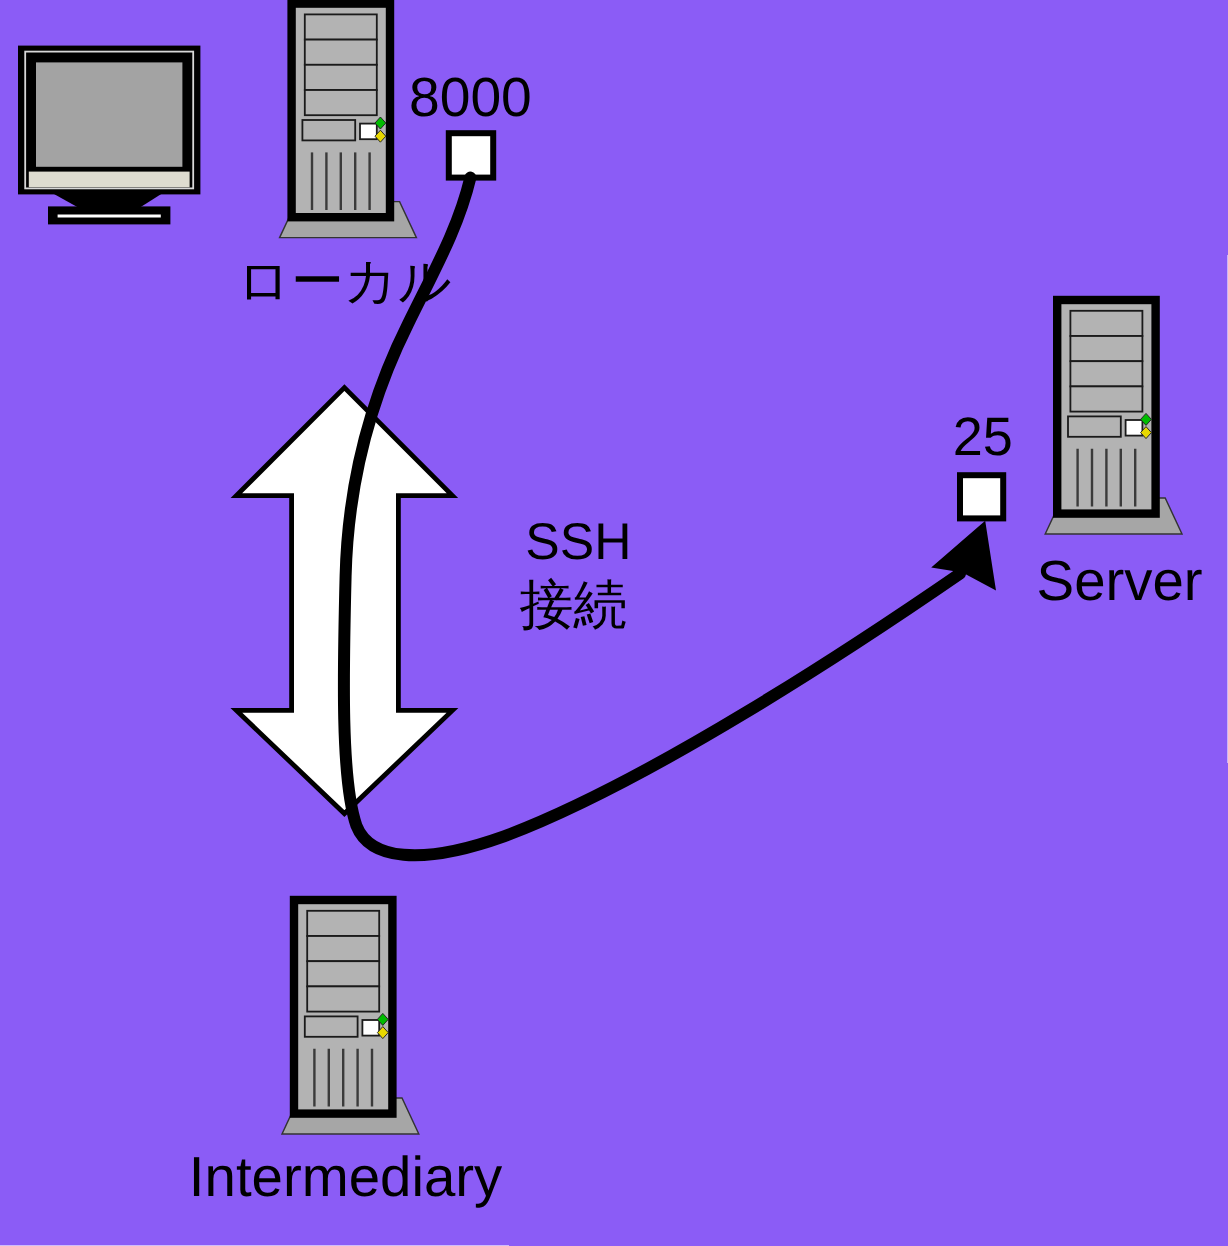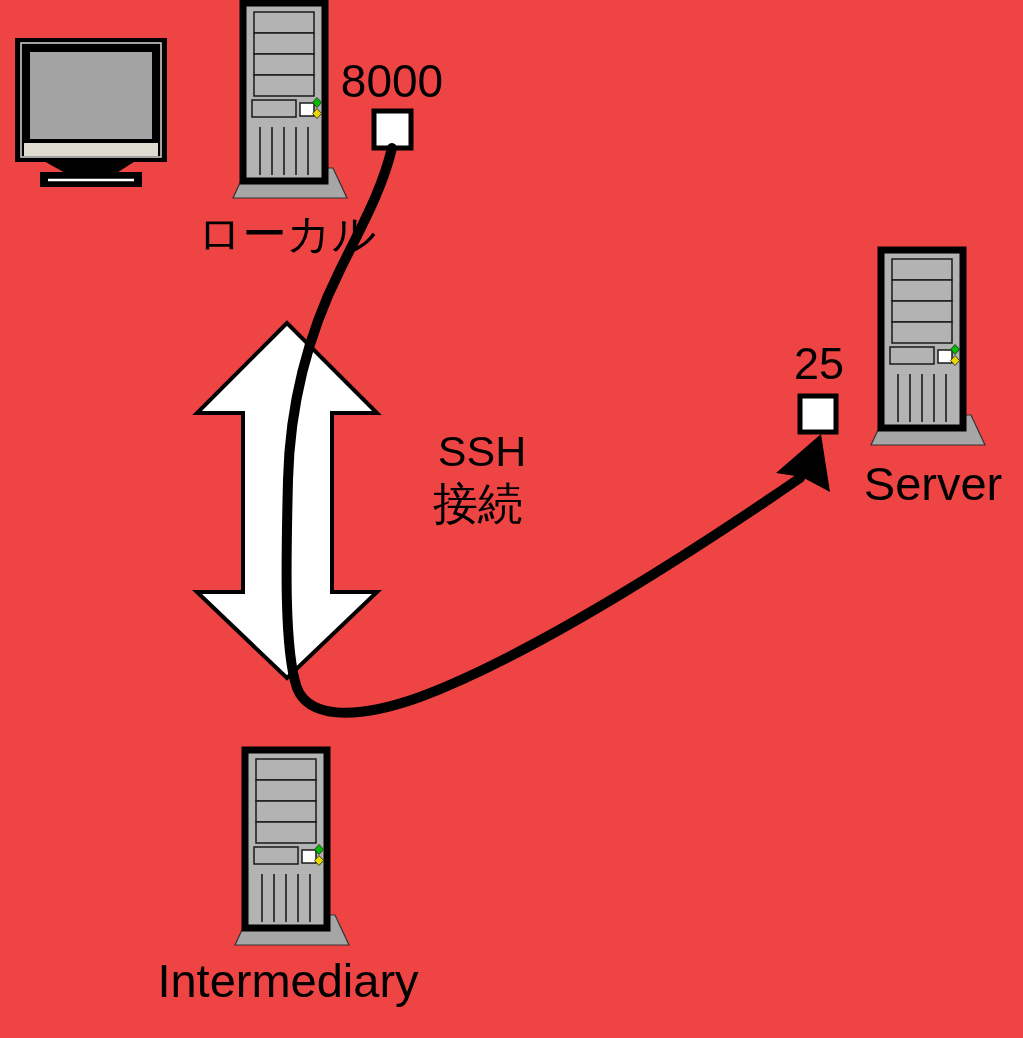--- a/index.html
+++ b/index.html
@@ -5,21 +5,21 @@
   html, body {
     margin: 0;
     padding: 0;
     background: #ffffff;
     font-family: "Liberation Sans", "DejaVu Sans", sans-serif;
   }
   #canvas {
     position: relative;
     width: 1023px;
     height: 1038px;
-    background: #ef4444;
+    background: #8b5cf6;
     overflow: hidden;
   }
   svg { display: block; }
   .tower-frame  { fill: var(--tower_body, #b3b3b3); stroke: var(--ink, #000); stroke-width: 7; }
   .tower-base   { fill: var(--tower_base, #a6a6a6); stroke: #333; stroke-width: 1.2; }
   .drive-bay    { fill: var(--tower_body, #b3b3b3); stroke: #1a1a1a; stroke-width: 1.5; }
   .floppy-slot  { fill: var(--tower_body, #b3b3b3); stroke: #1a1a1a; stroke-width: 1.5; }
   .power-button { fill: #ffffff; stroke: #1a1a1a; stroke-width: 1.5; }
   .led-green    { fill: var(--led_green, #00bb00); stroke: #222; stroke-width: 0.8; }
   .led-yellow   { fill: var(--led_yellow, #e8d800); stroke: #222; stroke-width: 0.8; }

